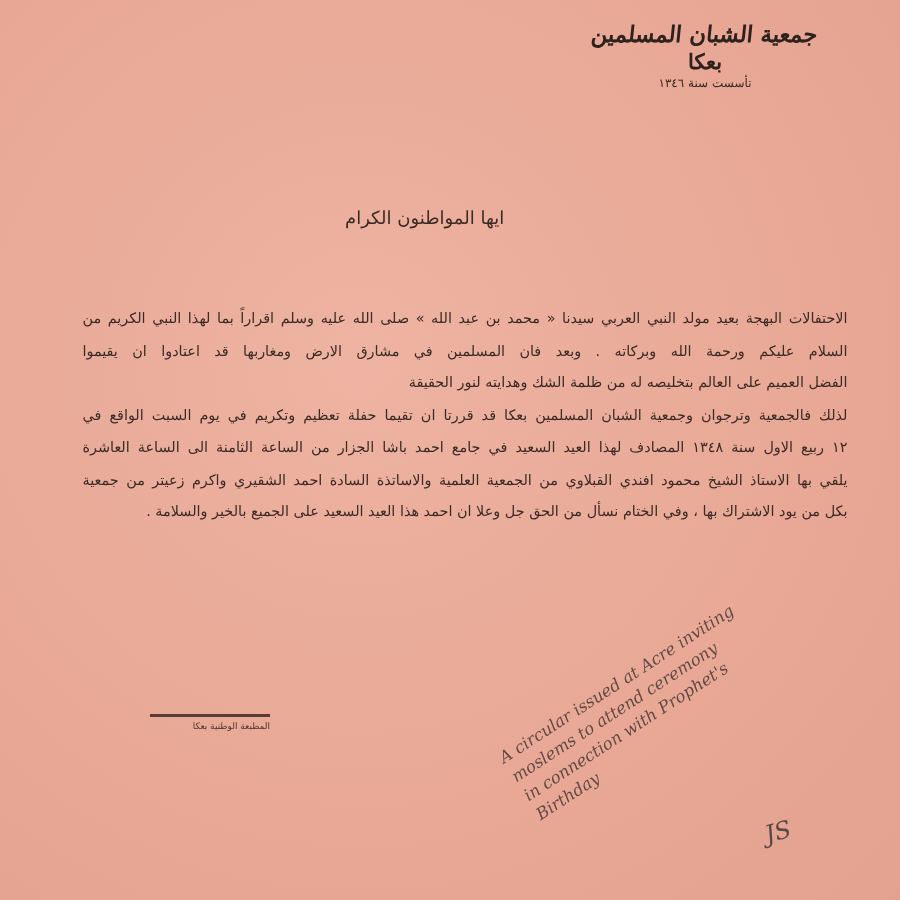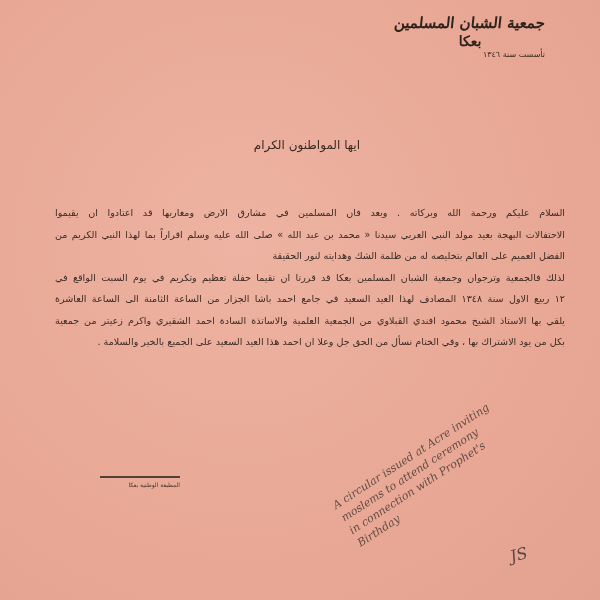--- a/index.html
+++ b/index.html
@@ -13,23 +13,23 @@
   }
   .letterhead {
     position:absolute; top:14px; left:395px; width:150px;
     text-align:center; direction:rtl;
   }
   .lh-org {
     font-family:"DejaVu Serif", serif; font-size:15px; font-weight:bold;
     color:#2e221e; letter-spacing:-0.5px; transform:skewX(-6deg); white-space:nowrap;
   }
   .lh-city { font-family:"DejaVu Serif", serif; font-size:14px; font-weight:bold; margin-top:1px; color:#2e221e;}
-  .lh-founded { font-size:8px; margin-top:1px; color:#3a2a24;text-align:right; }
+  .lh-founded { font-size:8px; margin-top:1px; color:#3a2a24; }
   .salutation {
-    position:absolute; top:138px; left:230px; width:130px; text-align:right;
+    position:absolute; top:138px; left:230px; width:130px; text-align:left;
     direction:rtl; font-size:12px; color:#3a2a24;
   }
   .body-text {
     position:absolute; top:202px; left:55px; width:510px;
     direction:rtl; text-align:justify; text-align-last:right;
     font-size:9.6px; line-height:21.5px; color:#3b2b25;
   }
   .body-text .line { display:block; white-space:nowrap; overflow:hidden; text-align:justify; text-align-last:justify; }
   .body-text .line.last { text-align-last:right; }
   .printer {
@@ -54,22 +54,22 @@
 
 <div class="letterhead">
   <div class="lh-org">جمعية الشبان المسلمين</div>
   <div class="lh-city">بعكا</div>
   <div class="lh-founded">تأسست سنة ١٣٤٦</div>
 </div>
 
 <div class="salutation">ايها المواطنون الكرام</div>
 
 <div class="body-text">
+  <span class="line">الاحتفالات البهجة بعيد مولد النبي العربي سيدنا « محمد بن عبد الله » صلى الله عليه وسلم اقراراً بما لهذا النبي الكريم من</span>
   <span class="line">السلام عليكم ورحمة الله وبركاته . وبعد  فان المسلمين في مشارق الارض ومغاربها قد اعتادوا ان يقيموا</span>
-  <span class="line">الاحتفالات البهجة بعيد مولد النبي العربي سيدنا « محمد بن عبد الله » صلى الله عليه وسلم اقراراً بما لهذا النبي الكريم من</span>
   <span class="line last">الفضل العميم على العالم بتخليصه له من ظلمة الشك وهدايته لنور الحقيقة</span>
   <span class="line">لذلك فالجمعية وترجوان وجمعية الشبان المسلمين بعكا قد قررتا ان تقيما حفلة تعظيم وتكريم في يوم السبت الواقع في</span>
   <span class="line">١٢ ربيع الاول سنة ١٣٤٨ المصادف لهذا العيد السعيد في جامع احمد باشا الجزار من الساعة الثامنة الى الساعة العاشرة</span>
   <span class="line">يلقي بها الاستاذ الشيخ محمود افندي القبلاوي من الجمعية العلمية والاساتذة السادة احمد الشقيري واكرم زعيتر من جمعية</span>
   <span class="line last">بكل من يود الاشتراك بها ، وفي الختام نسأل من الحق جل وعلا ان احمد هذا العيد السعيد على الجميع بالخير والسلامة .</span>
 </div>
 
 <div class="printer">
   <div class="rule"></div>
   <div class="txt">المطبعة الوطنية بعكا</div>

